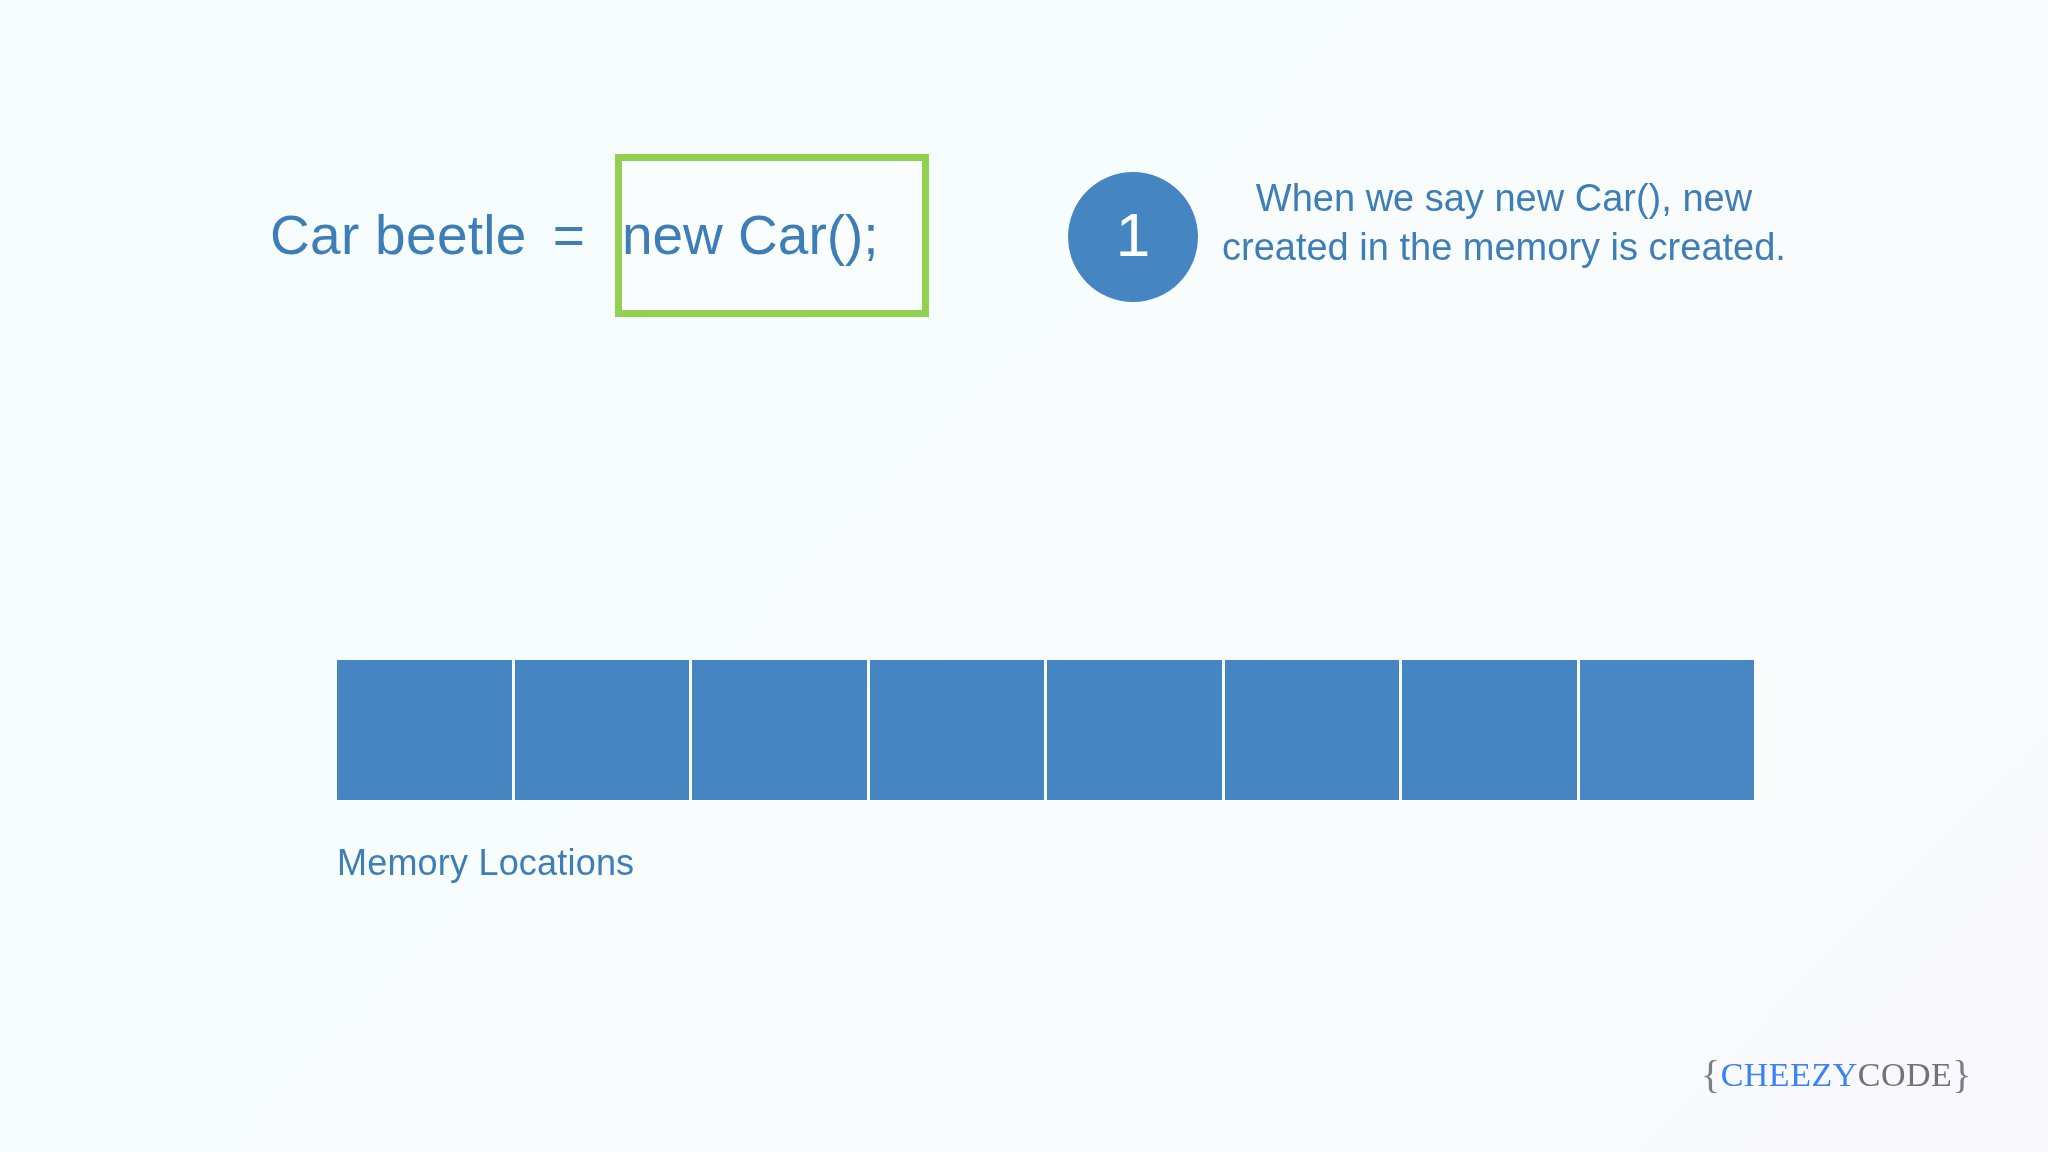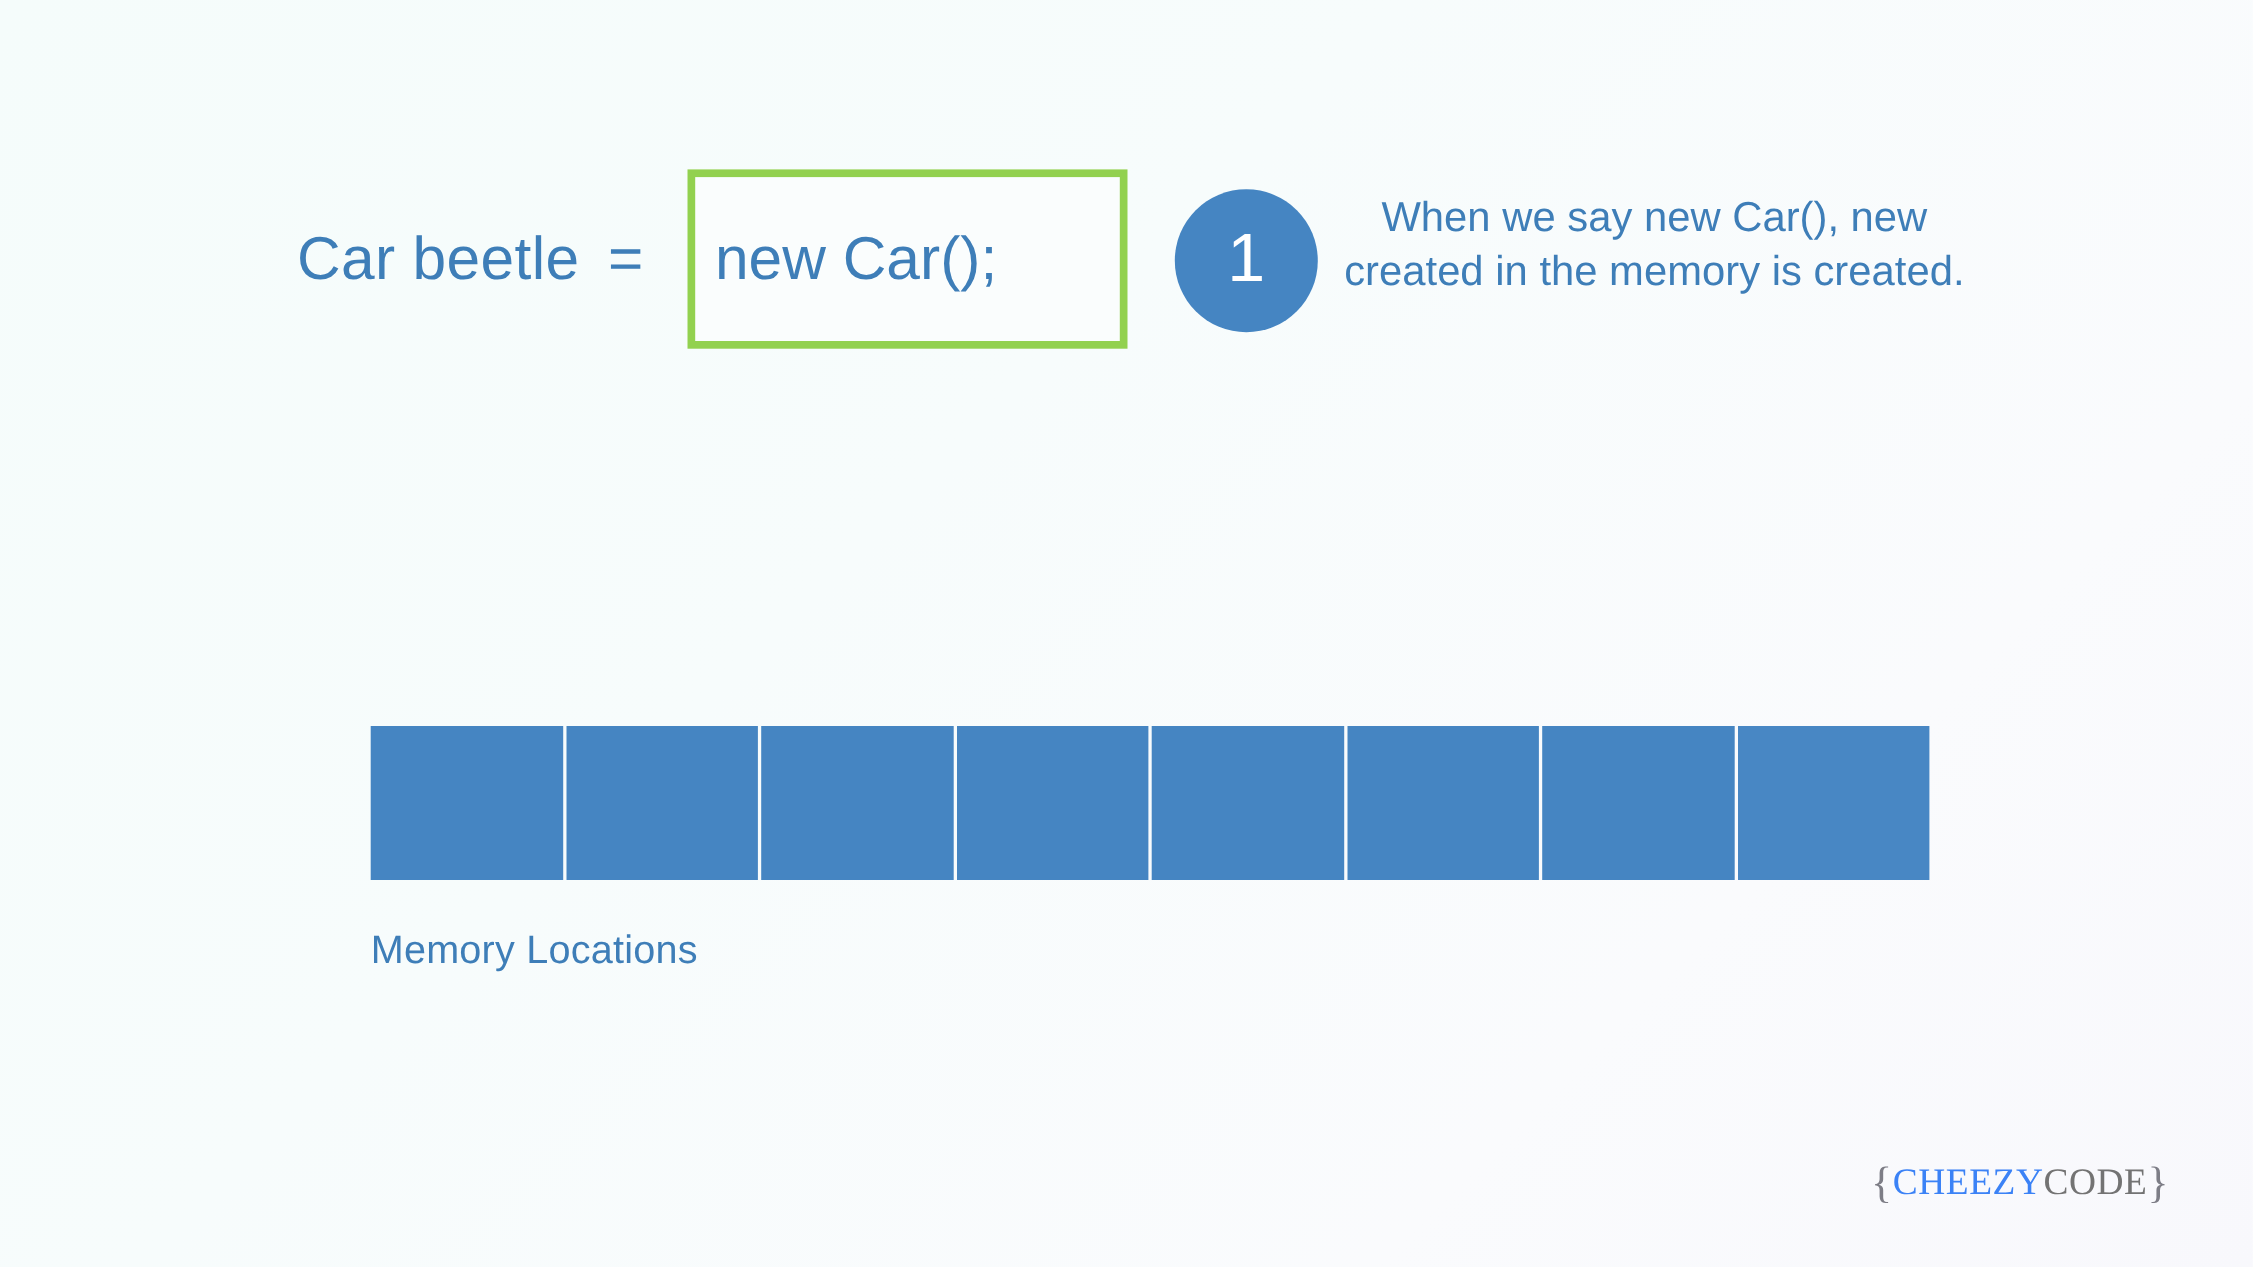--- a/index.html
+++ b/index.html
@@ -34,28 +34,27 @@
     line-height: 1;
   }
   .code-assign {
     font-size: 55px;
     color: #3E7EB8;
     font-weight: 400;
     margin-left: 26px;
     line-height: 1;
   }
   .highlight-box {
-    margin-left: 40px;
-    width: 400px;
+    margin-left: 30px;
+    width: 314px;
     height: 163px;
     border: 7px solid #92D14F;
     background: #fafdfd;
     display: flex;
     align-items: center;
-    padding-left: 18px;
   }
   .code-expr {
     font-size: 55px;
     color: #3E7EB8;
     font-weight: 400;
     line-height: 1;
     white-space: pre;
   }
 
   

